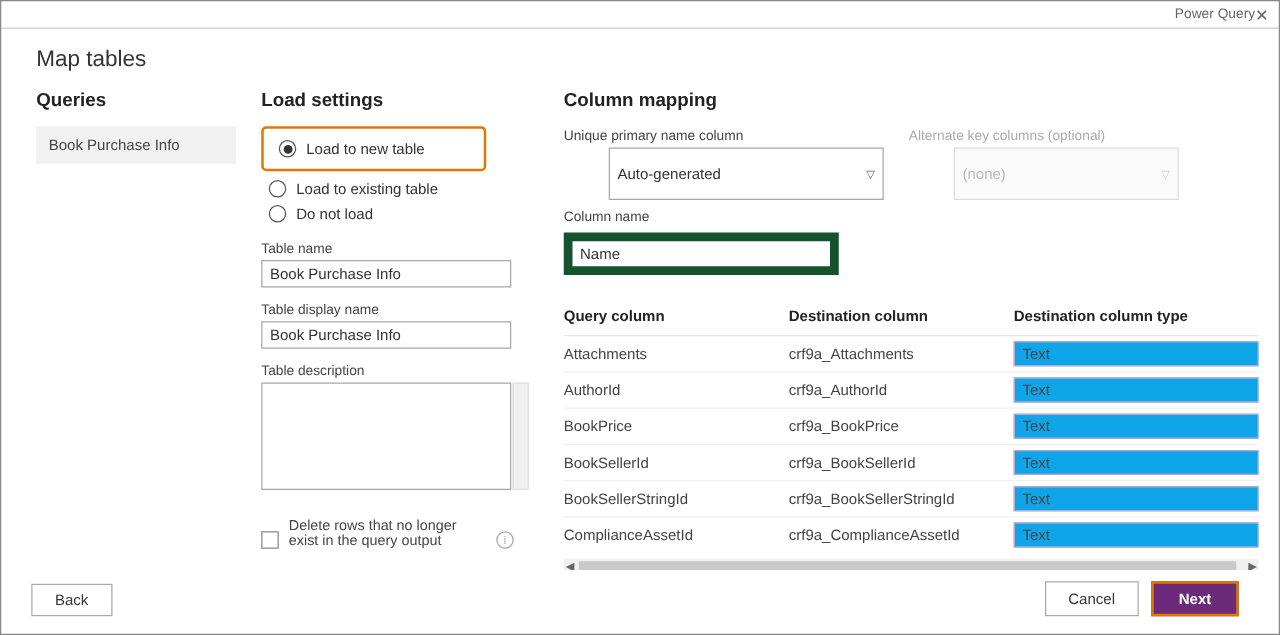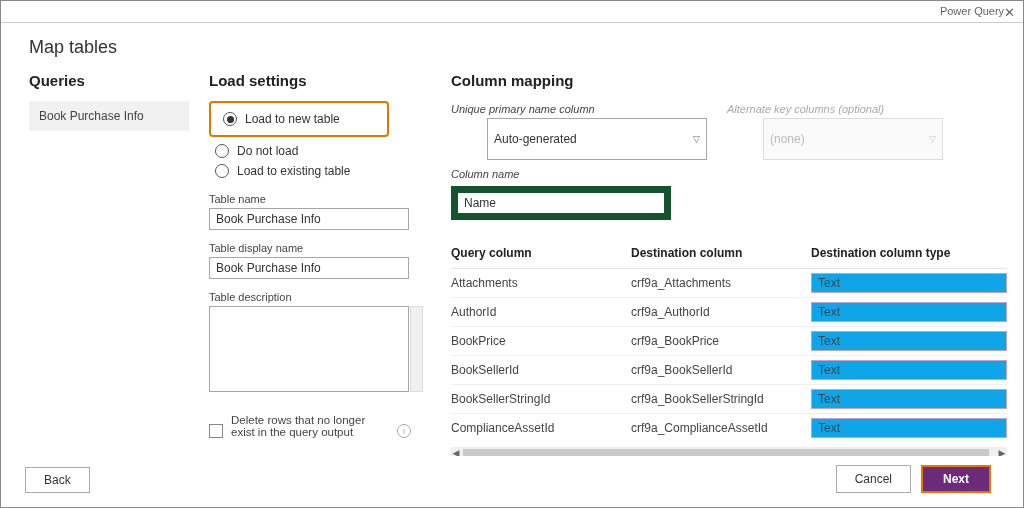--- a/index.html
+++ b/index.html
@@ -21,21 +21,21 @@
     .field-label { font-size: 11px; color: #444; margin-top: 12px; margin-bottom: 3px; }
     .text-input { width: 200px; border: 1px solid #a7a7a7; font-size: 12px; padding: 3px 6px; color: #333; background: #fff; }
     .desc-wrap { position: relative; width: 214px; }
     .desc-box { width: 200px; height: 86px; border: 1px solid #a7a7a7; resize: none; font-size: 12px; padding: 4px 6px; }
     .desc-scroll { position: absolute; right: 0; top: 0; width: 13px; height: 86px; background: #f0f0f0; border: 1px solid #ddd; }
     .check-row { display: flex; align-items: flex-end; font-size: 11.5px; color: #444; margin-top: 18px; }
     .checkbox { width: 14px; height: 14px; border: 1px solid #888; margin-right: 8px; margin-top: 1px; flex: 0 0 14px; }
     .info-icon { margin-left: 6px; width: 14px; height: 14px; border: 1px solid #aaa; border-radius: 50%; font-size: 9px; color: #aaa; text-align: center; line-height: 12px; }
     .mapping-top { display: flex; gap: 20px; }
     .map-field { display: flex; flex-direction: column; }
-    .map-label { font-size: 11px; color: #444; margin-bottom: 3px; font-style: italic; }
+    .map-label { font-size: 11px; color: #444; margin-bottom: 3px; }
     .map-label.disabled { color: #aaa; }
     .dropdown { border: 1px solid #a7a7a7; font-size: 12px; padding: 13px 6px; color: #333; width: 220px; display: flex; justify-content: space-between; align-items: center; background: #fff; margin-left: 36px; }
     .dropdown .chev { font-size: 9px; color: #666; }
     .dropdown.disabled { border-color: #ddd; color: #bbb; background: #fafafa; width: 180px; }
     .dropdown.disabled .chev { color: #ccc; }
     .col-name-input { width: 220px; border: 7px solid #14532d; font-size: 12px; padding: 3px 6px; color: #333; margin-top: 3px; }
     .table-wrap { margin-top: 26px; height: 210px; overflow: hidden; position: relative; }
     .table-head { display: flex; font-weight: 600; font-size: 12px; color: #222; padding-bottom: 8px; border-bottom: 1px solid #e5e5e5; }
     .th-src { width: 180px; }
     .th-dst { width: 180px; }
@@ -77,25 +77,25 @@
       <div class="section-head">Load settings</div>
 
       <div class="radio-group">
         <div class="radio-line">
           <span class="radio sel"></span>
           <span>Load to new table</span>
         </div>
       </div>
       <div class="radio-line">
         <span class="radio"></span>
-        <span>Do not load</span>
+        <span>Load to existing table</span>
       </div>
       <div class="radio-line">
         <span class="radio"></span>
-        <span>Load to existing table</span>
+        <span>Do not load</span>
       </div>
 
       <div class="field-label">Table name</div>
       <input class="text-input" value="Book Purchase Info" style="">
 
       <div class="field-label">Table display name</div>
       <input class="text-input" value="Book Purchase Info" style="">
 
       <div class="field-label">Table description</div>
       <div class="desc-wrap">

